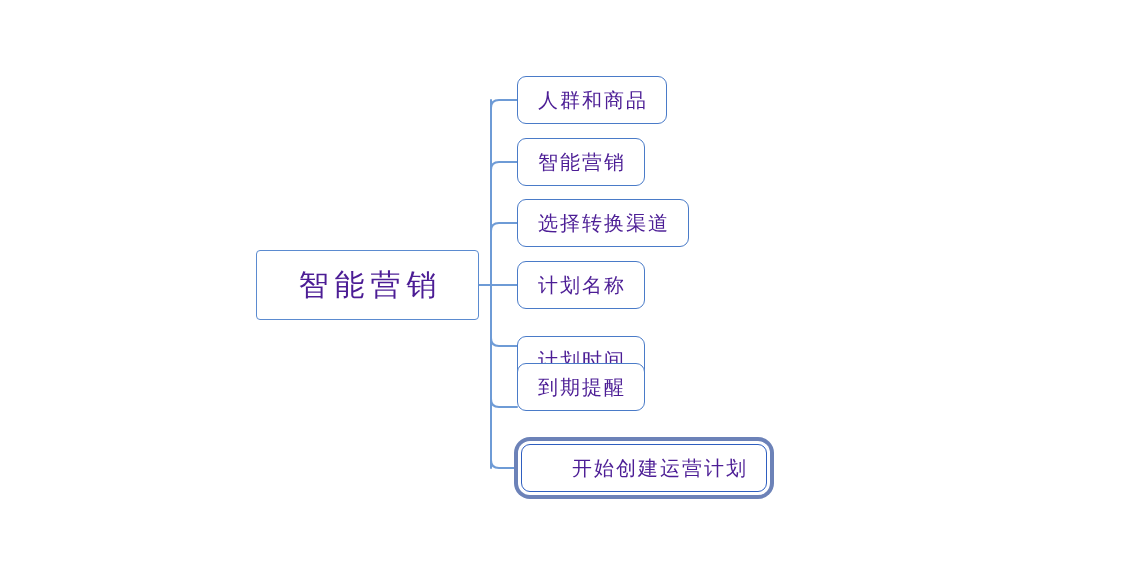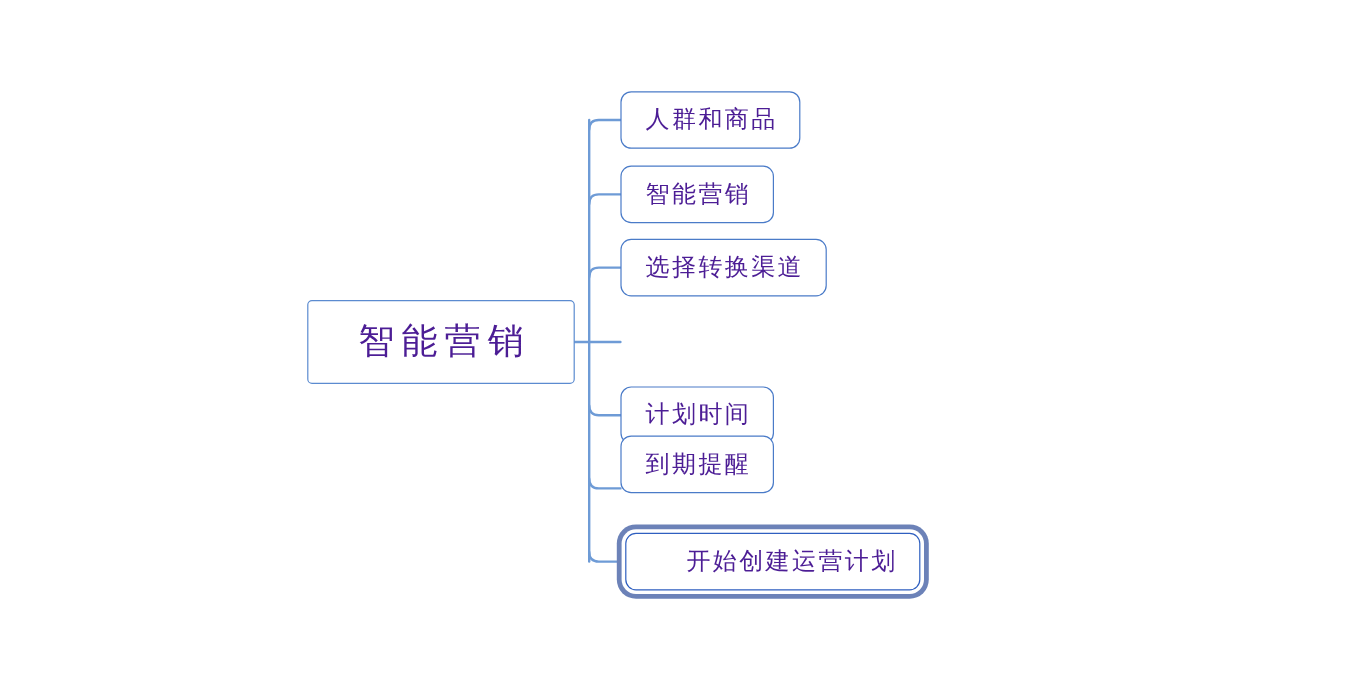--- a/index.html
+++ b/index.html
@@ -114,22 +114,25 @@
   </div>
 
   <div class="node child" style="left:517px; top:138px;">
     <span class="node-label">智能营销</span>
   </div>
 
   <div class="node child" style="left:517px; top:199px;">
     <span class="node-label">选择转换渠道</span>
   </div>
 
+  <div class="node child" style="left:517px; top:261px;">
+    <span class="node-label">计划名称</span>
+  </div>
 
-  <div class="node child" style="left:517px; top:322px;">
+  <div class="node child" style="left:517px; top:336px;">
     <span class="node-label">计划时间</span>
   </div>
 
   <div class="node child" style="left:517px; top:363px;">
     <span class="node-label">到期提醒</span>
   </div>
 
   <div class="node child selected" style="left:521px; top:444px;">
     <span class="node-label">开始创建运营计划</span>
   </div>

